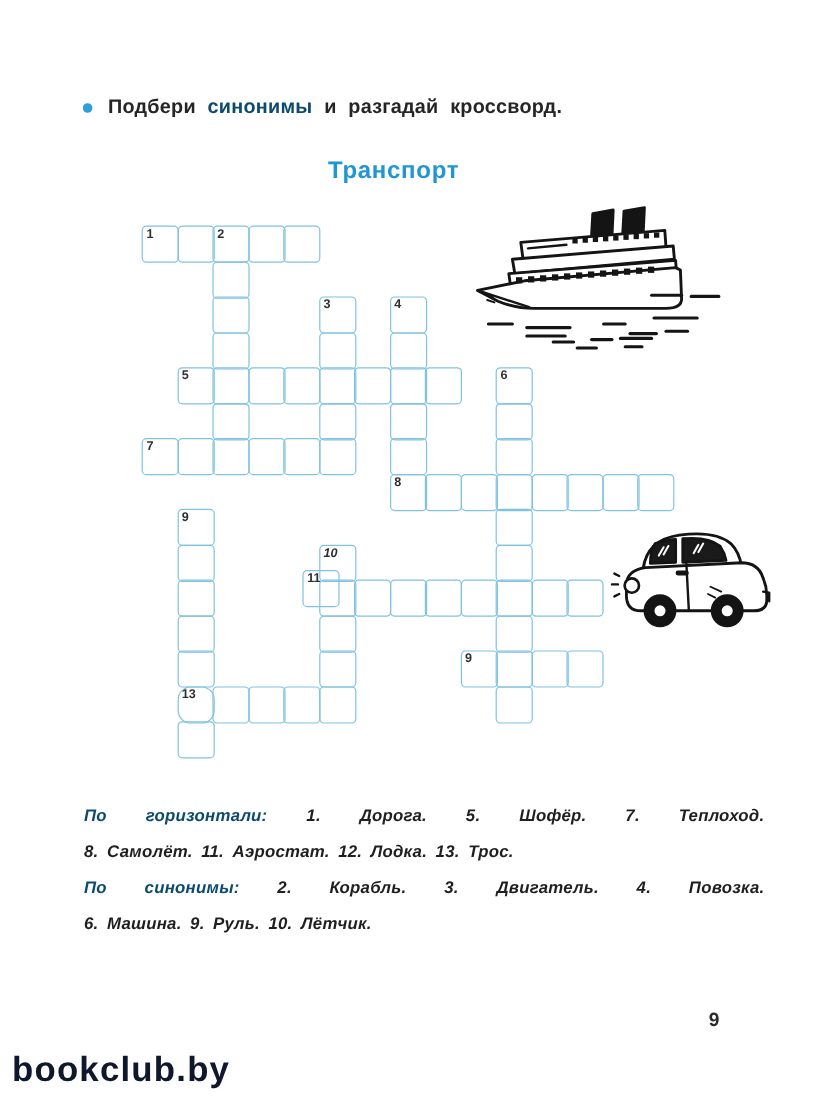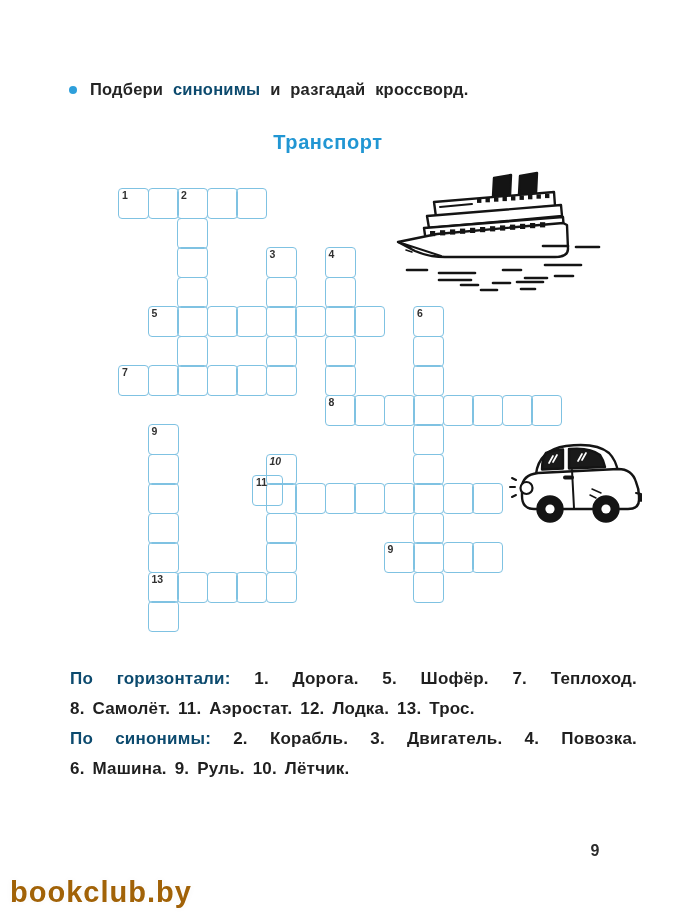--- a/index.html
+++ b/index.html
@@ -40,35 +40,35 @@
     position:absolute;top:0px;left:3px;
     font-size:10.5px;font-weight:bold;color:#303030;
     line-height:13px;
   }
   
   .ship{position:absolute;left:393px;top:170px;}
   .car{position:absolute;left:506px;top:436px;}
   
   .clues{
     position:absolute;left:70px;top:664px;width:567px;
-    font-size:17px;font-weight:bold;color:#1f1f1f;
-    line-height:30px;letter-spacing:0.2px;
+    font-size:14px;font-weight:bold;color:#1f1f1f;
+    line-height:30px;letter-spacing:0.2px;font-style:italic;
   }
   .clue-line{white-space:normal;}
   .clue-line.justify{text-align:justify;text-align-last:justify;}
   .clue-line.plain{word-spacing:3px;}
   
   .pagenum{
     position:absolute;left:570px;top:842px;width:50px;
     text-align:center;font-size:16px;font-weight:bold;color:#2b2b2b;
   }
   
   .watermark{
     position:absolute;left:10px;top:876px;
-    font-size:29px;font-weight:bold;color:#a16207;
+    font-size:29px;font-weight:bold;color:#0f172a;
     letter-spacing:1px;
     text-shadow:-1px -1px 2px #ffffff,1px 1px 3px #ffffff,0 0 6px #f2f2f2;
   }
 </style>
 </head>
 <body>
 
 <div class="page">
 
   <span class="bullet"></span>
@@ -140,21 +140,21 @@
       <div class="cell" style="left: 354px; top: 206.5px;"></div>
       <div class="cell" style="left: 383.5px; top: 206.5px;"></div>
       <div class="cell" style="left: 413px; top: 206.5px;"></div>
       <div class="cell" style="left: 29.5px; top: 236px;">
         <span class="cellnum">9</span>
       </div>
       <div class="cell" style="left: 29.5px; top: 265.5px;"></div>
       <div class="cell" style="left: 29.5px; top: 295px;"></div>
       <div class="cell" style="left: 29.5px; top: 324.5px;"></div>
       <div class="cell" style="left: 29.5px; top: 354px;"></div>
-      <div class="cell" style="left: 29.5px; top: 383.5px;">
+      <div class="cell" style="left: 29.5px; top: 383.5px; border-radius: 11px;">
         <span class="cellnum">13</span>
       </div>
       <div class="cell" style="left: 29.5px; top: 413px;"></div>
       <div class="cell" style="left: 147.5px; top: 265.5px; font-style: italic;">
         <span class="cellnum">10</span>
       </div>
       <div class="cell" style="left: 147.5px; top: 295px;"></div>
       <div class="cell" style="left: 147.5px; top: 324.5px;"></div>
       <div class="cell" style="left: 147.5px; top: 354px;"></div>
       <div class="cell" style="left: 147.5px; top: 383.5px;"></div>

